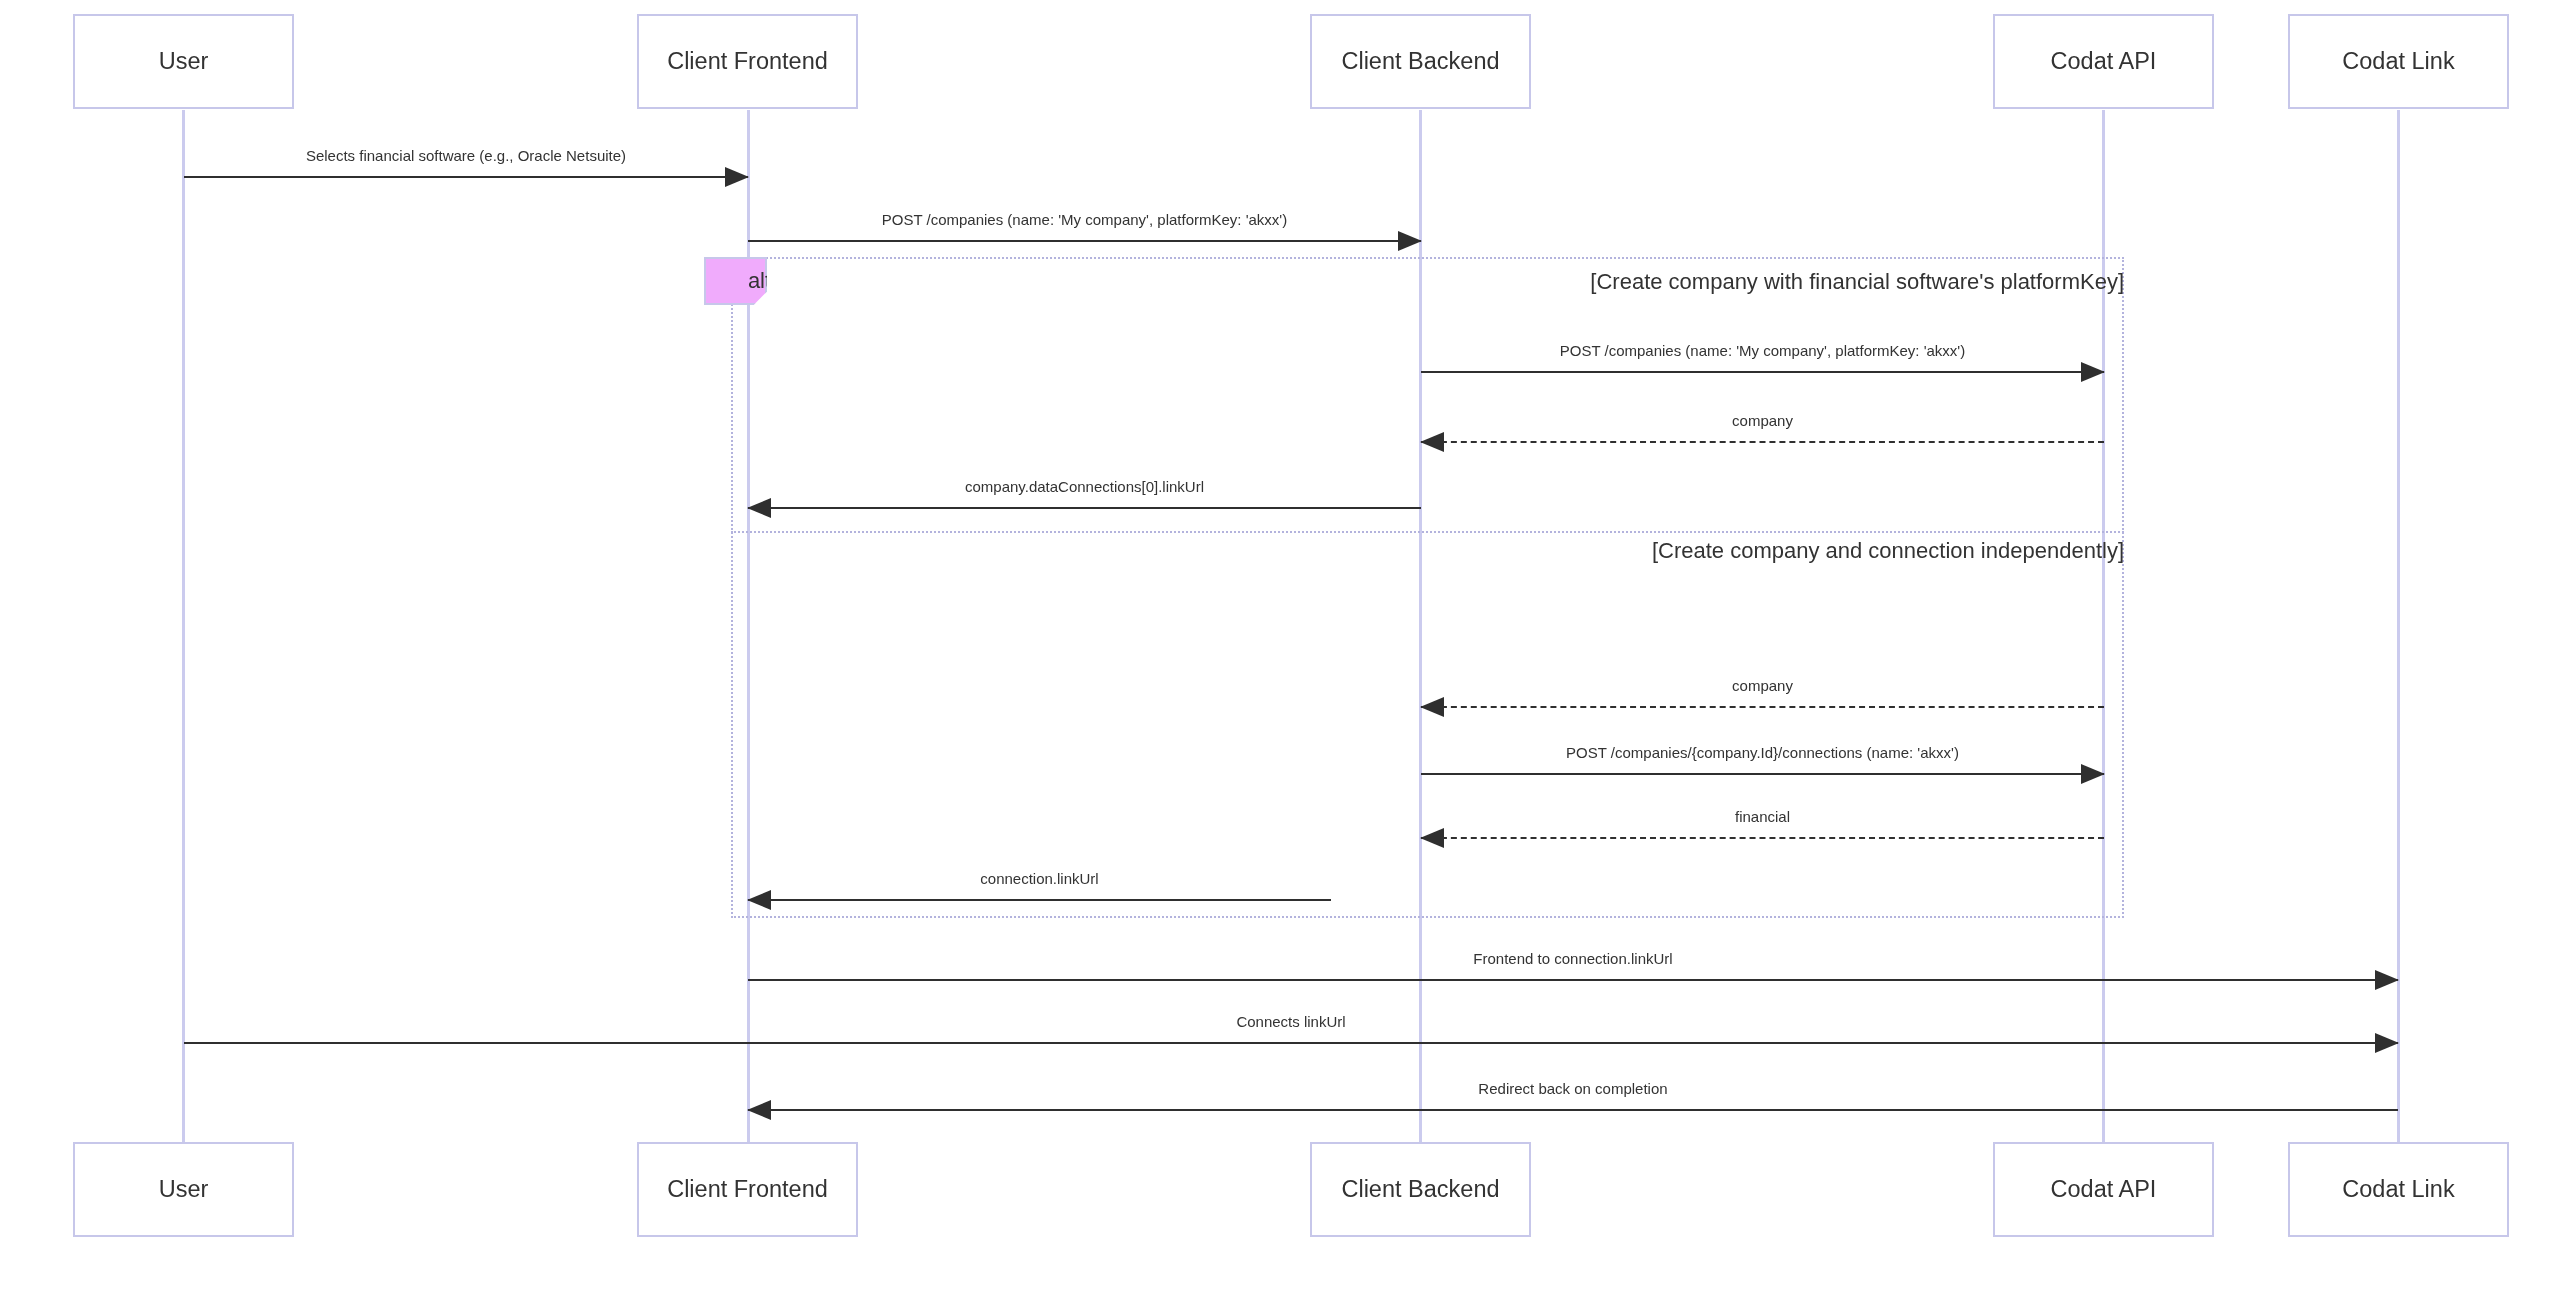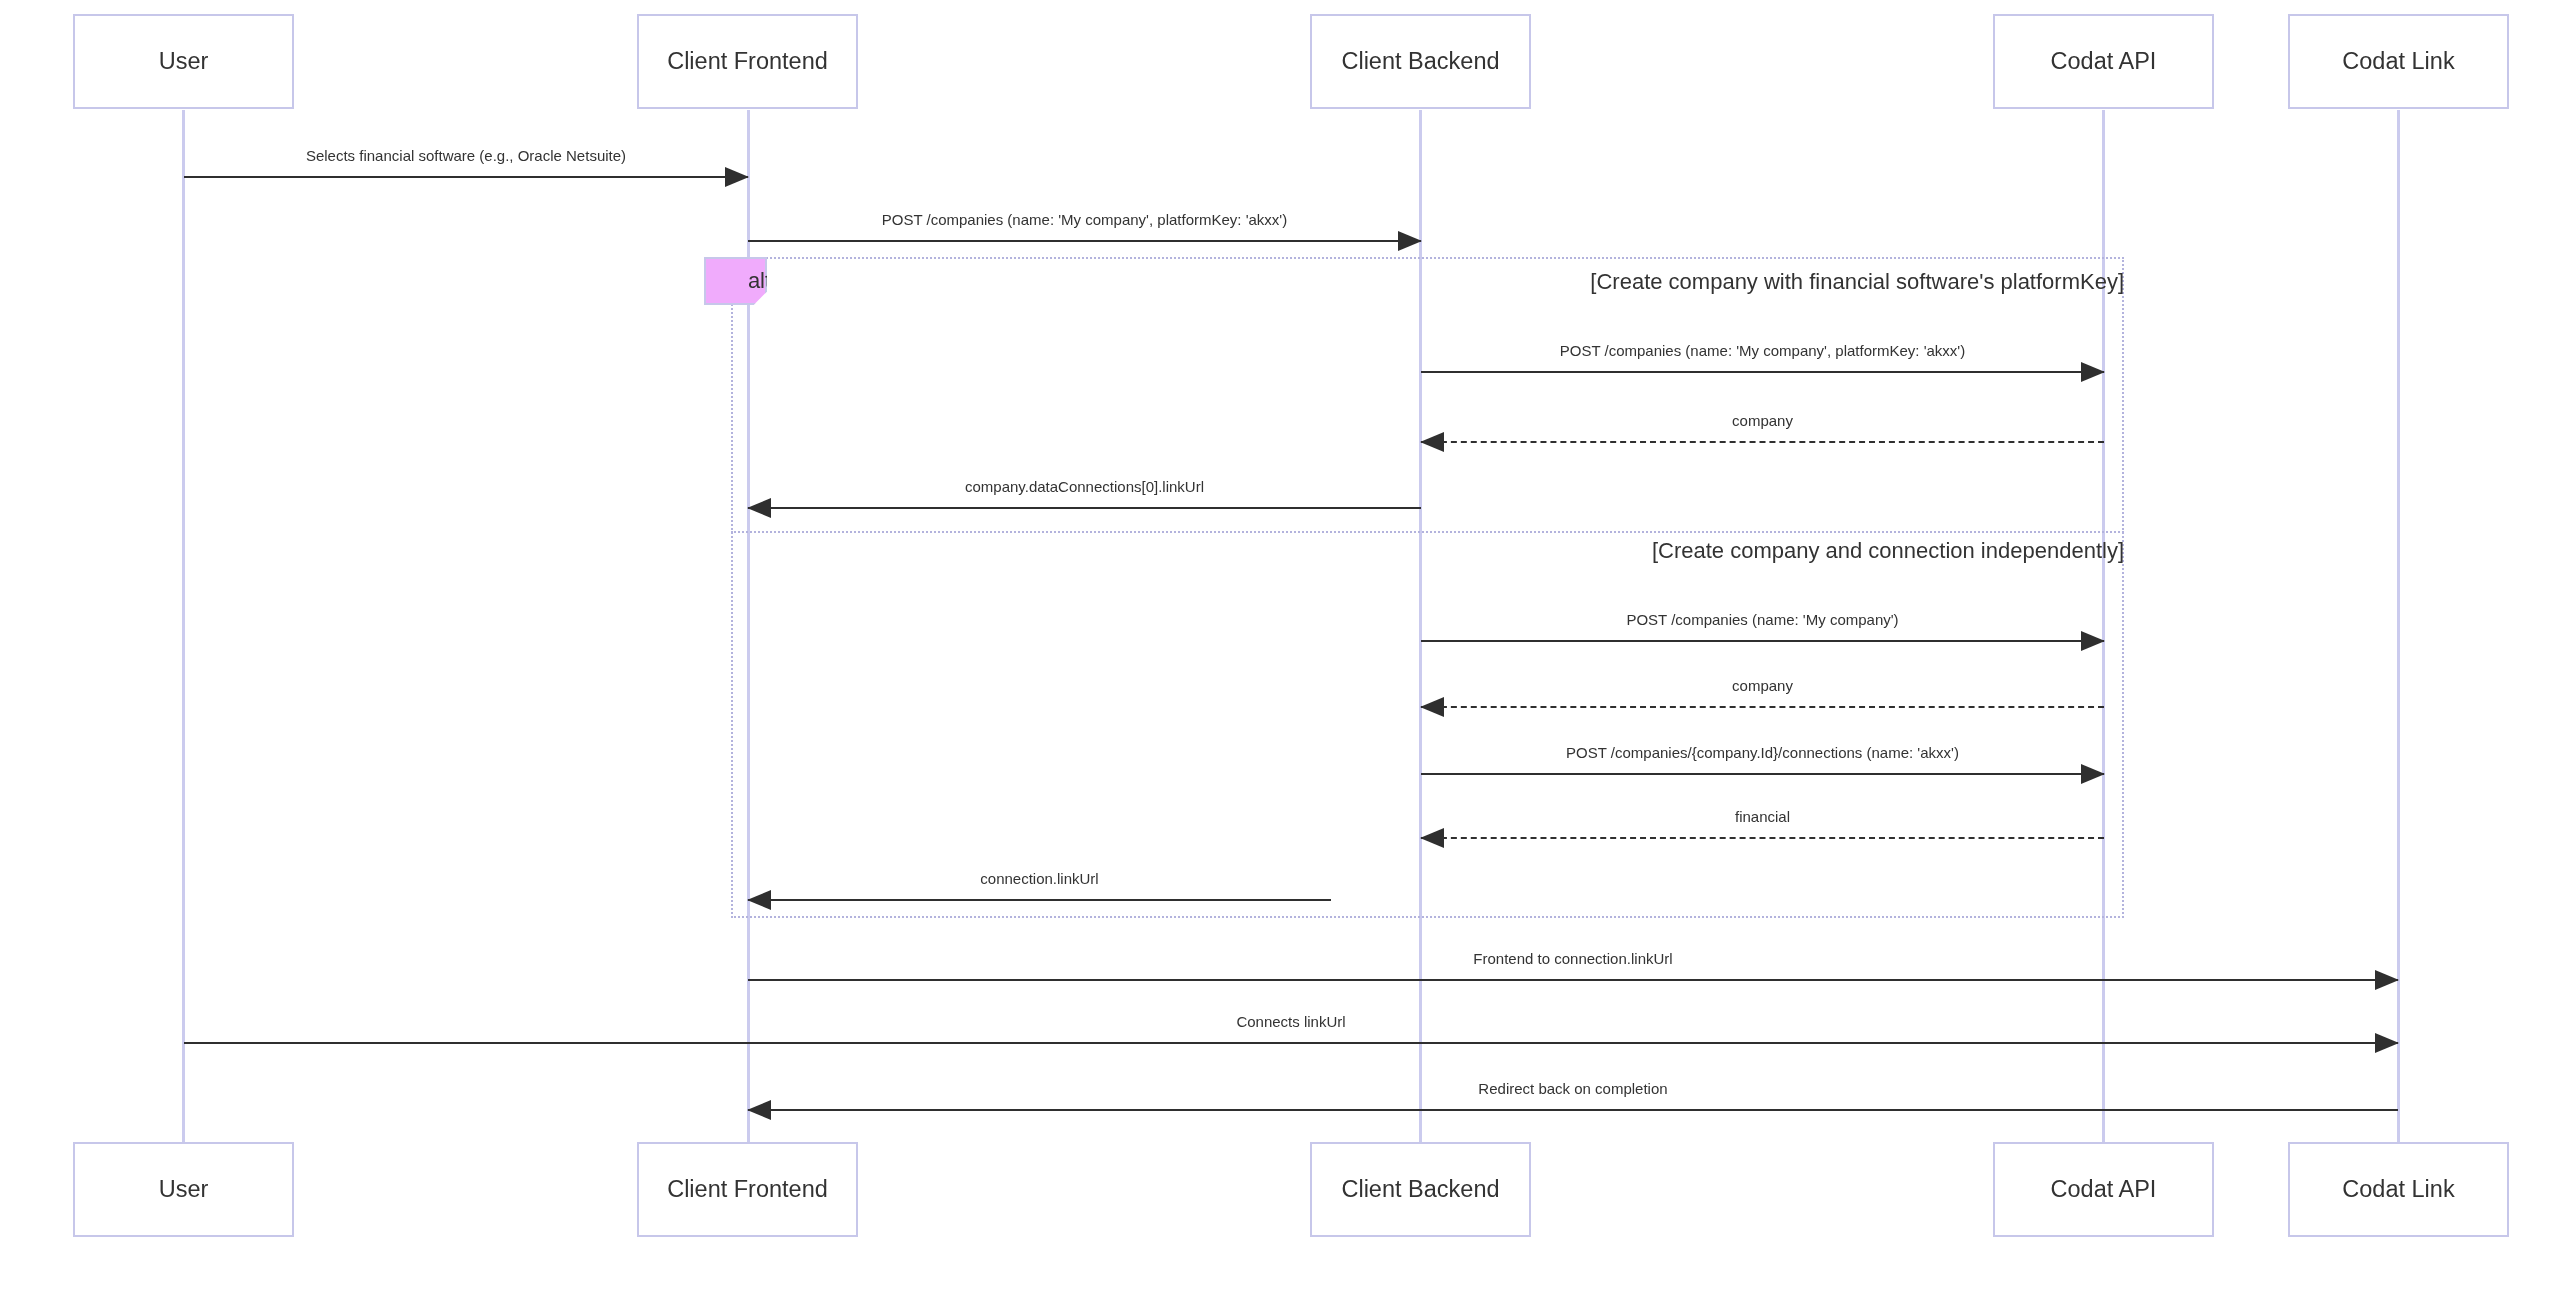--- a/index.html
+++ b/index.html
@@ -178,25 +178,20 @@
     <div class="msg-line dashed"></div>
     <div class="head left"></div>
   </div>
 
   <div class="msg" style="left:748px;top:473px;width:673px">
     <div class="msg-label">company.dataConnections[0].linkUrl</div>
     <div class="msg-line"></div>
     <div class="head left"></div>
   </div>
 
-  <div class="msg" style="left:1421px;top:606px;width:683px">
-    <div class="msg-label">POST /companies (name: 'My company')</div>
-    <div class="msg-line"></div>
-    <div class="head right"></div>
-  </div>
 
   <div class="msg" style="left:1421px;top:672px;width:683px">
     <div class="msg-label">company</div>
     <div class="msg-line dashed"></div>
     <div class="head left"></div>
   </div>
 
   <div class="msg" style="left:1421px;top:739px;width:683px">
     <div class="msg-label">POST /companies/{company.Id}/connections (name: 'akxx')</div>
     <div class="msg-line"></div>

